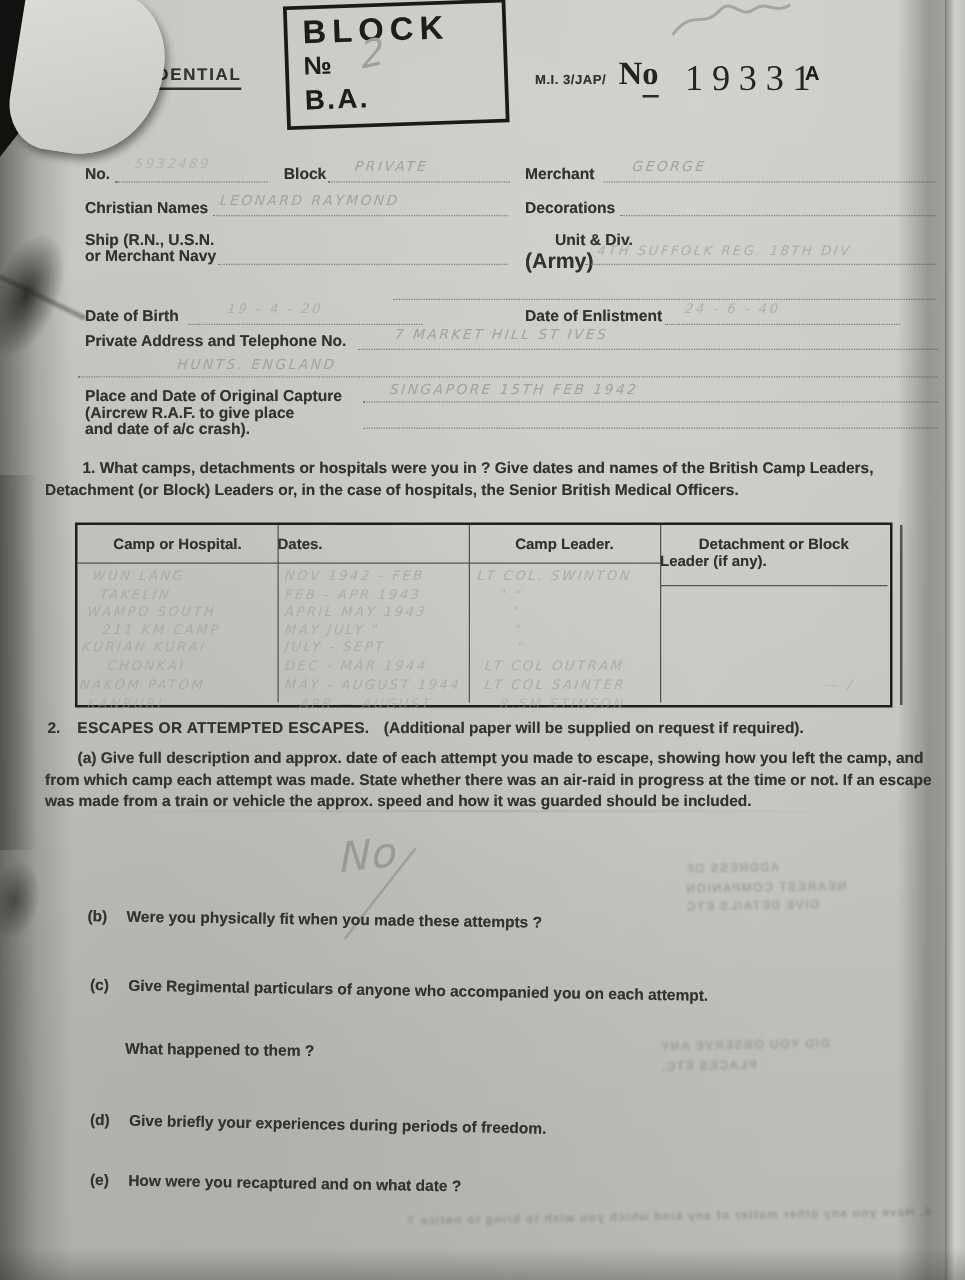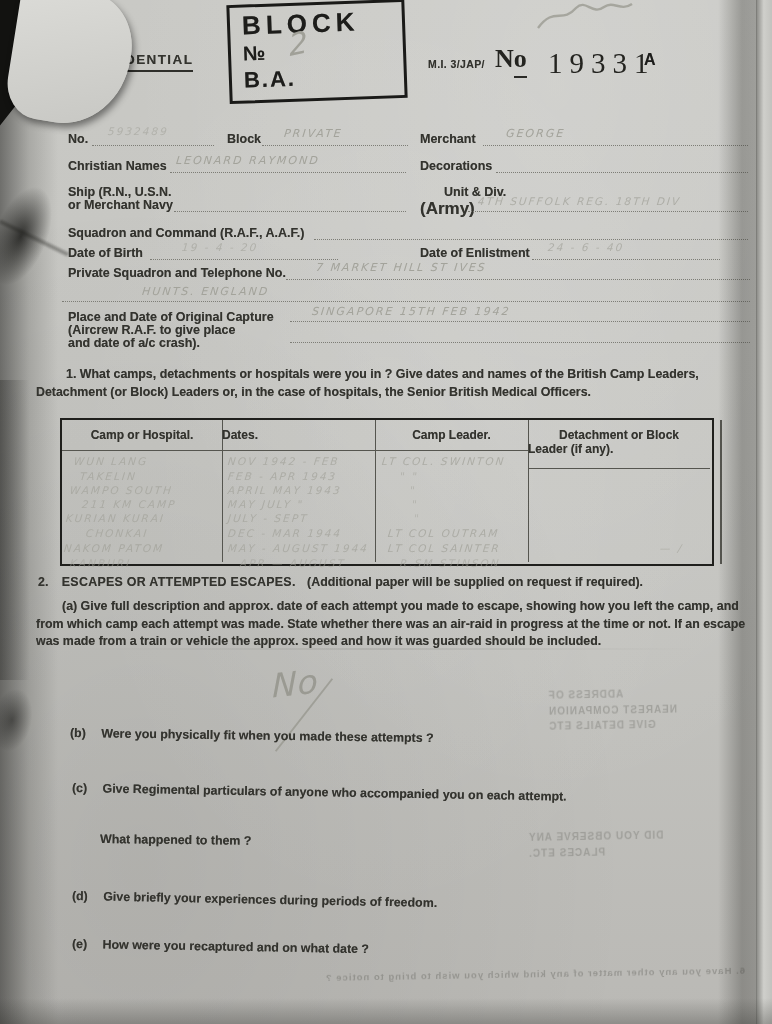--- a/index.html
+++ b/index.html
@@ -65,31 +65,30 @@
   <div class="a fline" style="left:496px;top:172px;width:252px;"></div>
 
   <div class="a printed nowrap" style="left:68px;top:185px;font-size:12.5px;">Ship (R.N., U.S.N.</div>
   <div class="a printed nowrap" style="left:68px;top:198px;font-size:12.5px;">or Merchant Navy</div>
   <div class="a fline" style="left:174px;top:211px;width:232px;"></div>
   <div class="a printed nowrap" style="left:420px;top:185px;font-size:12.5px;margin-left:24px;">Unit &amp; Div.</div>
   <div class="a printed nowrap" style="left:420px;top:199px;font-size:17px;">(Army)</div>
   <div class="a fline" style="left:468px;top:211px;width:280px;"></div>
   <div class="a hw" style="left:478px;top:195px;font-size:10.5px;opacity:.75;">4TH SUFFOLK REG.  18TH DIV</div>
 
-  <div class="a printed nowrap" style="left:68px;top:226px;font-size:12.5px;">Squadron and Command (R.A.F., A.A.F.)</div>
   <div class="a fline" style="left:314px;top:239px;width:434px;"></div>
 
   <div class="a printed" style="left:68px;top:246px;font-size:12.5px;">Date of Birth</div>
   <div class="a fline" style="left:150px;top:259px;width:188px;"></div>
   <div class="a hw" style="left:182px;top:241px;font-size:10.5px;opacity:.65;">19 - 4 - 20</div>
   <div class="a printed" style="left:420px;top:246px;font-size:12.5px;">Date of Enlistment</div>
   <div class="a fline" style="left:532px;top:259px;width:188px;"></div>
   <div class="a hw" style="left:548px;top:241px;font-size:10.5px;opacity:.7;">24 - 6 - 40</div>
 
-  <div class="a printed nowrap" style="left:68px;top:266px;font-size:12.5px;">Private Squadron and Telephone No.</div>
+  <div class="a printed nowrap" style="left:68px;top:266px;font-size:12.5px;">Private Address and Telephone No.</div>
   <div class="a fline" style="left:286px;top:279px;width:464px;"></div>
   <div class="a hw" style="left:316px;top:261px;font-size:11px;">7 MARKET HILL    ST IVES</div>
   <div class="a fline" style="left:62px;top:301px;width:688px;"></div>
   <div class="a hw" style="left:142px;top:285px;font-size:11px;">HUNTS.   ENGLAND</div>
 
   <div class="a printed nowrap" style="left:68px;top:310px;font-size:12.5px;">Place and Date of Original Capture</div>
   <div class="a printed nowrap" style="left:68px;top:323px;font-size:12.5px;">(Aircrew R.A.F. to give place</div>
   <div class="a printed nowrap" style="left:68px;top:336px;font-size:12.5px;">and date of a/c crash).</div>
   <div class="a fline" style="left:290px;top:321px;width:460px;"></div>
   <div class="a hw" style="left:312px;top:305px;font-size:11px;">SINGAPORE    15TH   FEB    1942</div>

